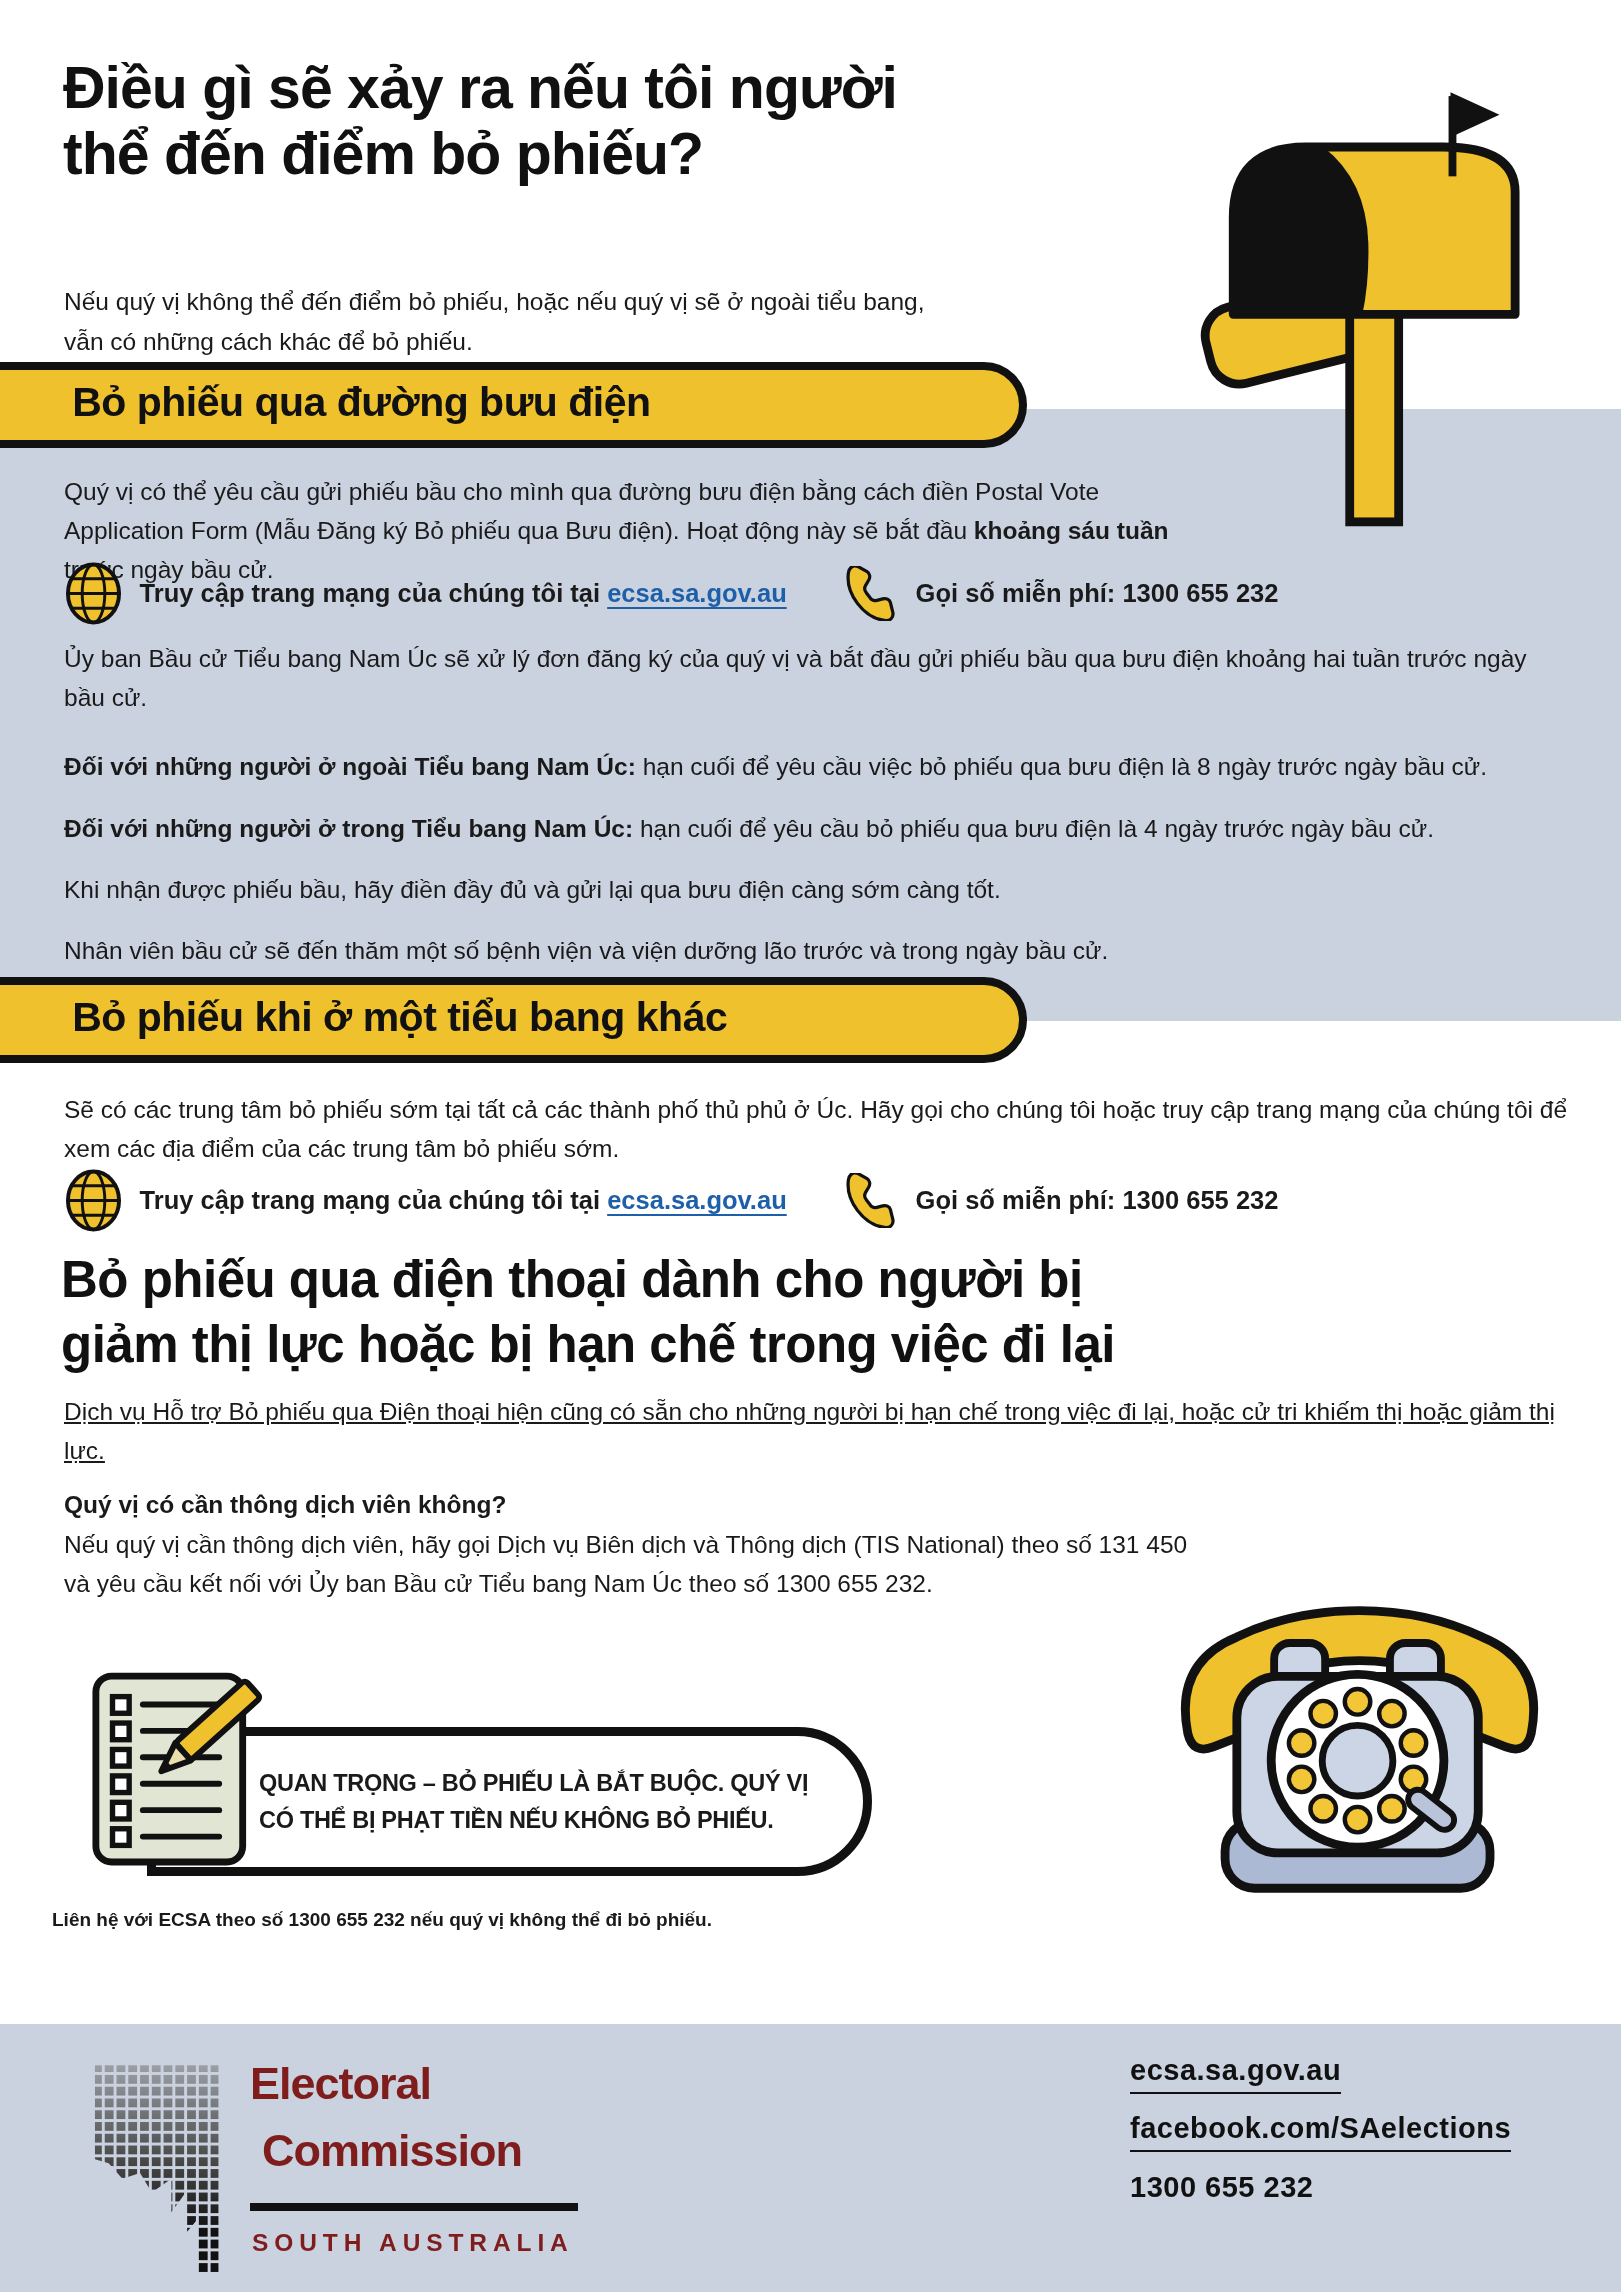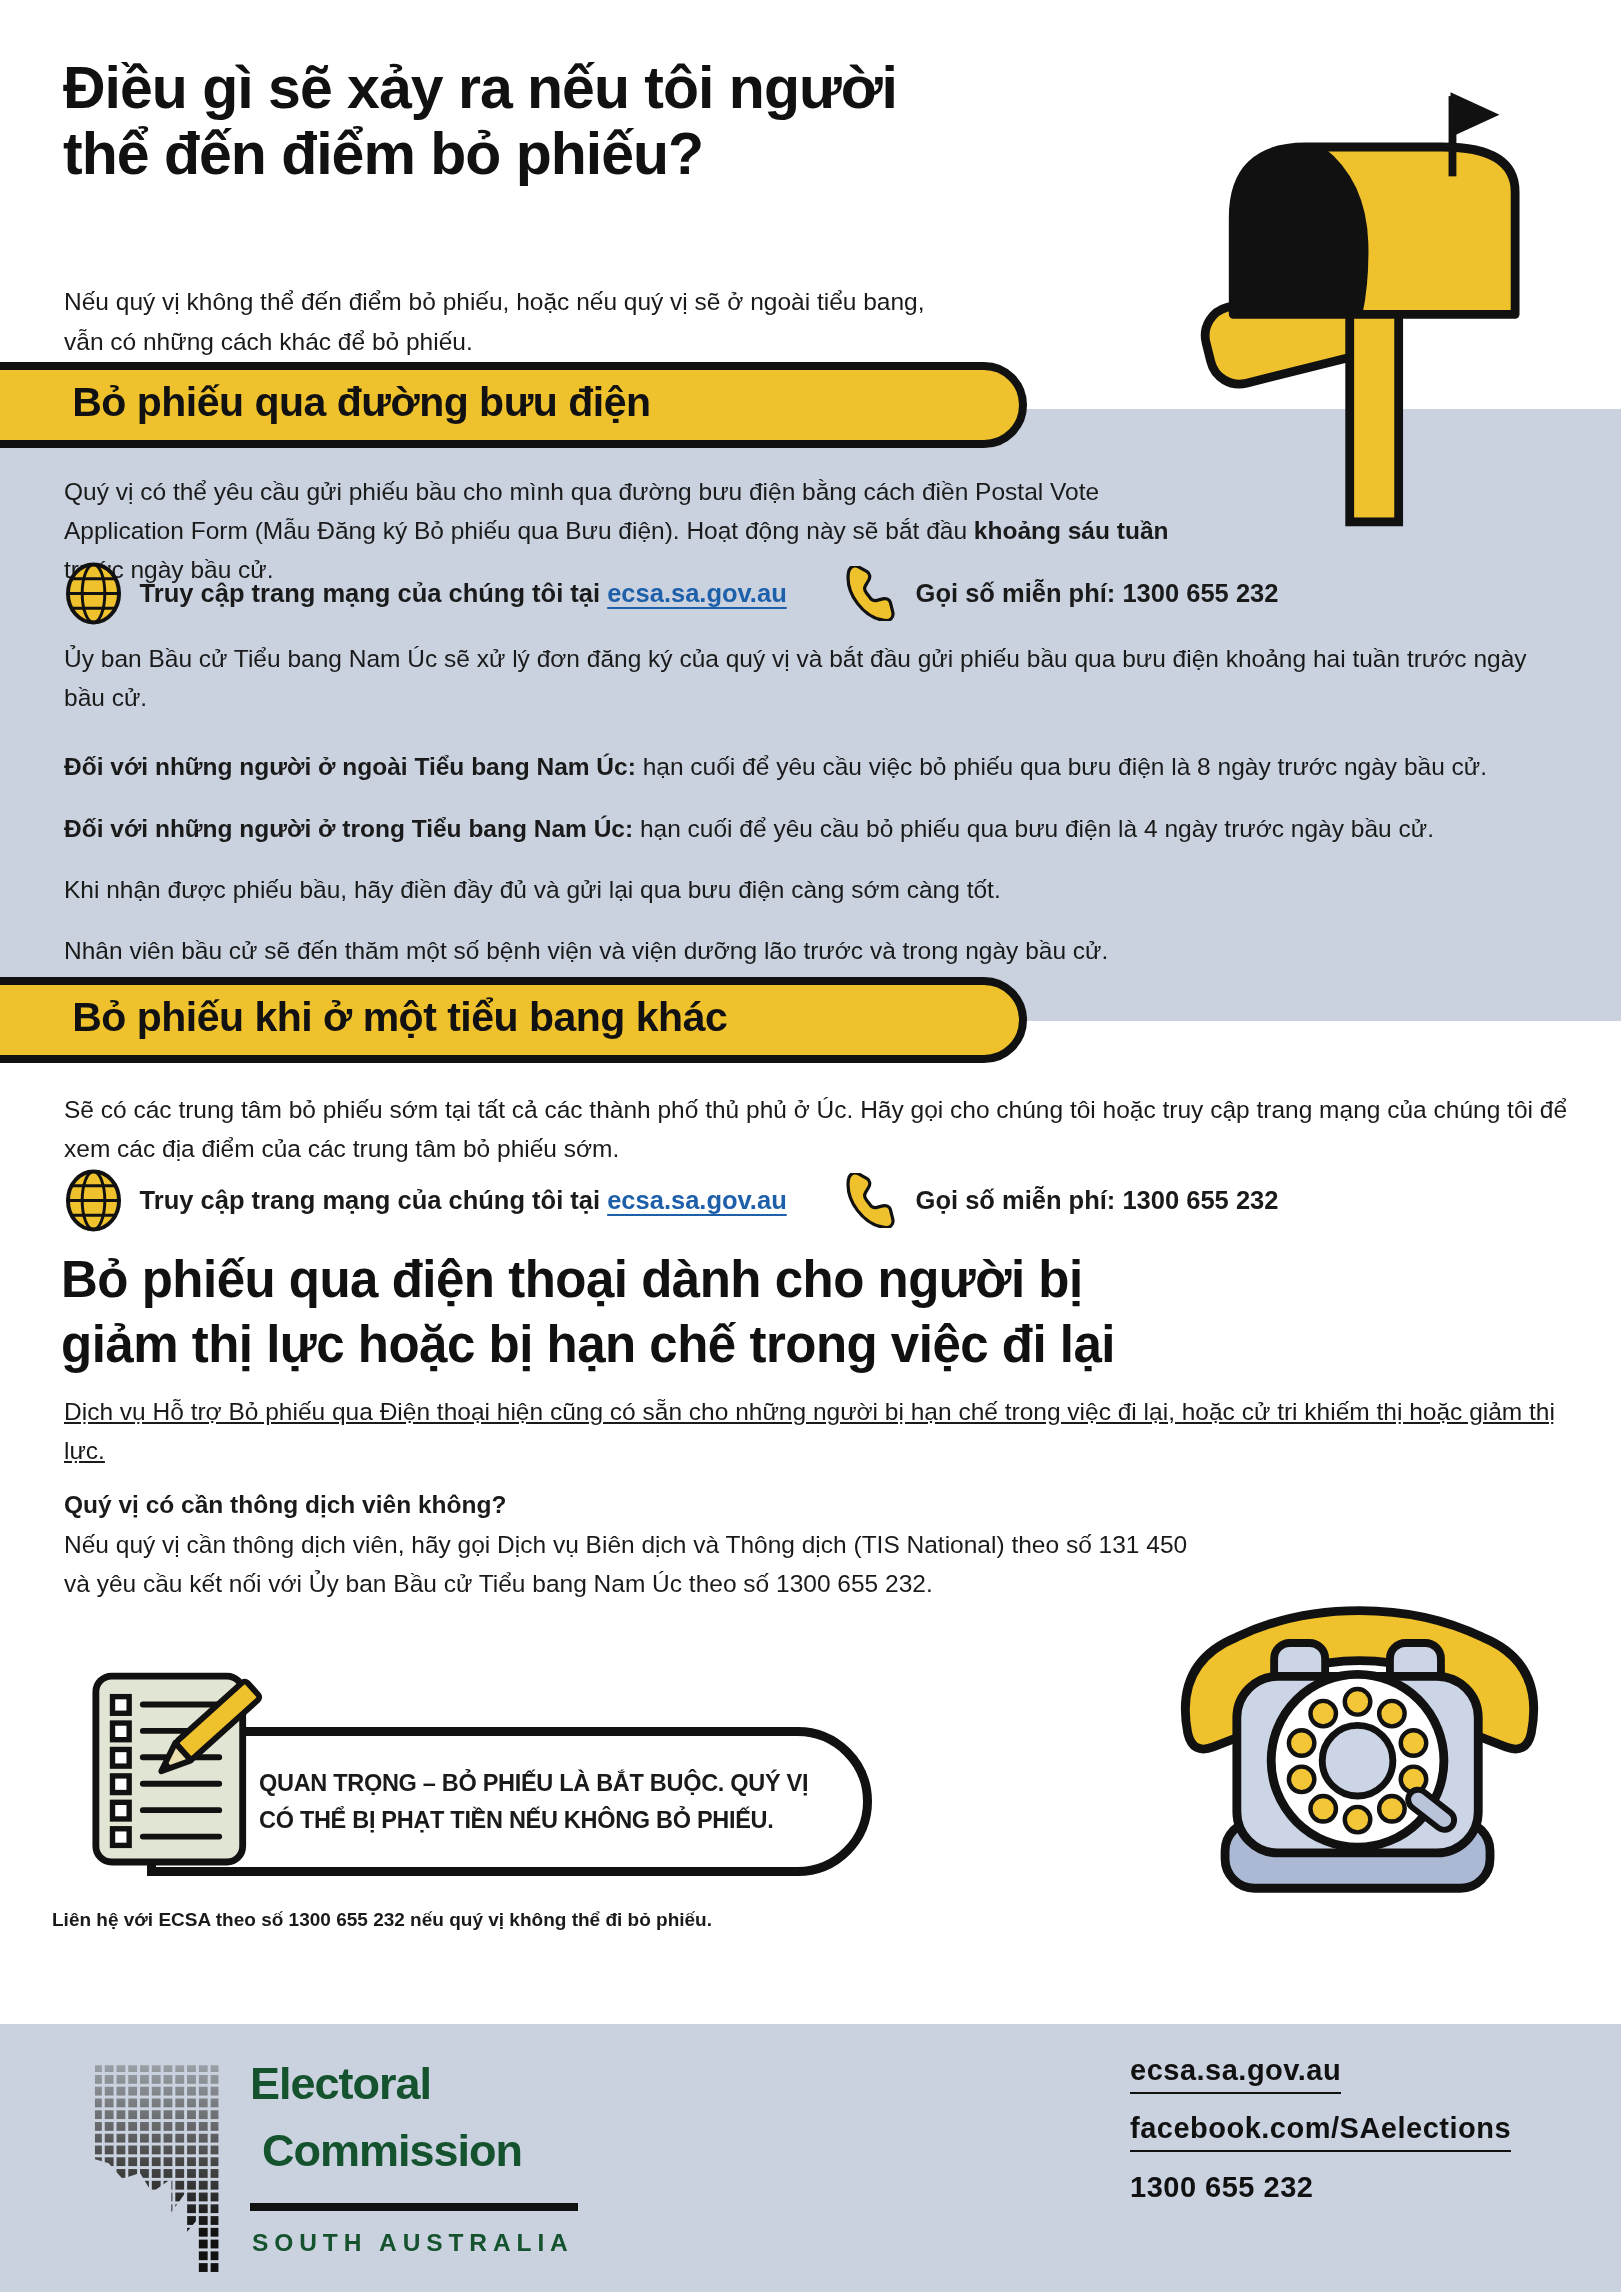--- a/index.html
+++ b/index.html
@@ -21,21 +21,21 @@
   .b{font-weight:bold;}
   .contact{display:flex;align-items:center;gap:17.6px;font-size:25.5px;font-weight:bold;z-index:2;}
   .weblink{color:#1E5FAA;text-decoration:underline;text-underline-offset:4.9px;text-decoration-thickness:2px;cursor:pointer;}
   .h2{left:61px;top:1247px;font-size:51px;font-weight:bold;line-height:1.28;letter-spacing:-0.5px;color:#111;}
   .hours{left:64px;top:1617px;font-size:25.5px;font-weight:bold;text-decoration:underline;
          text-underline-offset:6.9px;text-decoration-thickness:2.5px;}
   .callout{left:147px;top:1727px;width:725px;height:149px;background:#fff;border:9.8px solid #111;
            border-radius:0 78px 78px 0;box-sizing:border-box;display:flex;align-items:center;
            padding-left:103px;font-size:23.5px;font-weight:bold;line-height:1.55;z-index:2;letter-spacing:-0.3px;}
   .contact-line{left:52px;top:1909px;font-size:19px;font-weight:bold;}
-  .logo-text{font-weight:bold;color:#14532d;letter-spacing:-1px;}
+  .logo-text{font-weight:bold;color:#7f1d1d;letter-spacing:-1px;}
   .footer-link{font-size:29px;font-weight:bold;color:#111;border-bottom:2.9px solid #111;padding-bottom:4.9px;
                display:inline-block;cursor:pointer;letter-spacing:0.5px;}
   .footer-plain{font-size:29px;font-weight:bold;color:#111;letter-spacing:0.5px;}
   .z2{z-index:2;} .z3{z-index:3;}
 </style>
 </head>
 <body>
 
 <div class="page">
 

